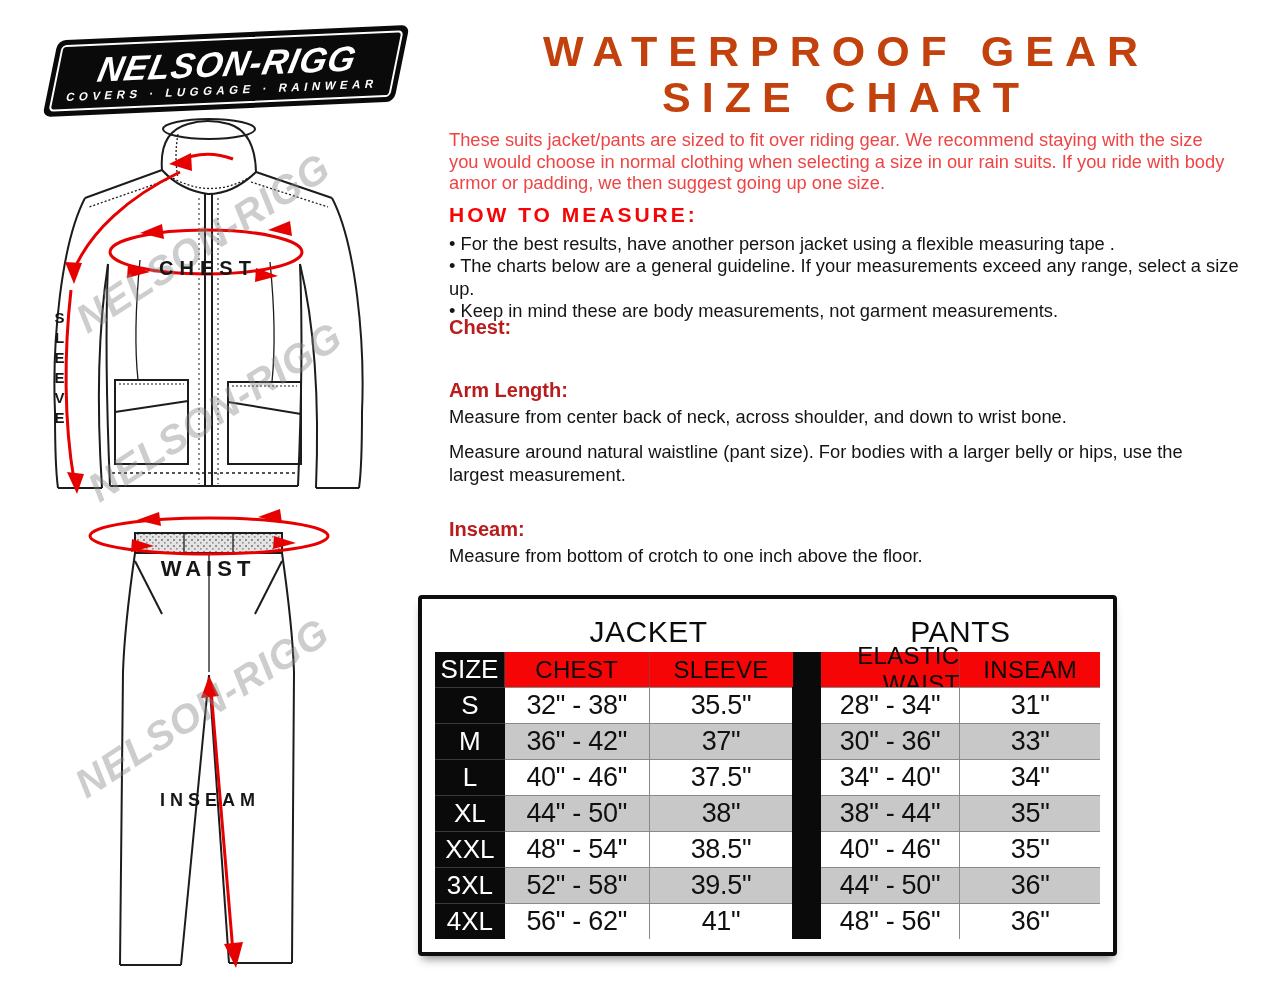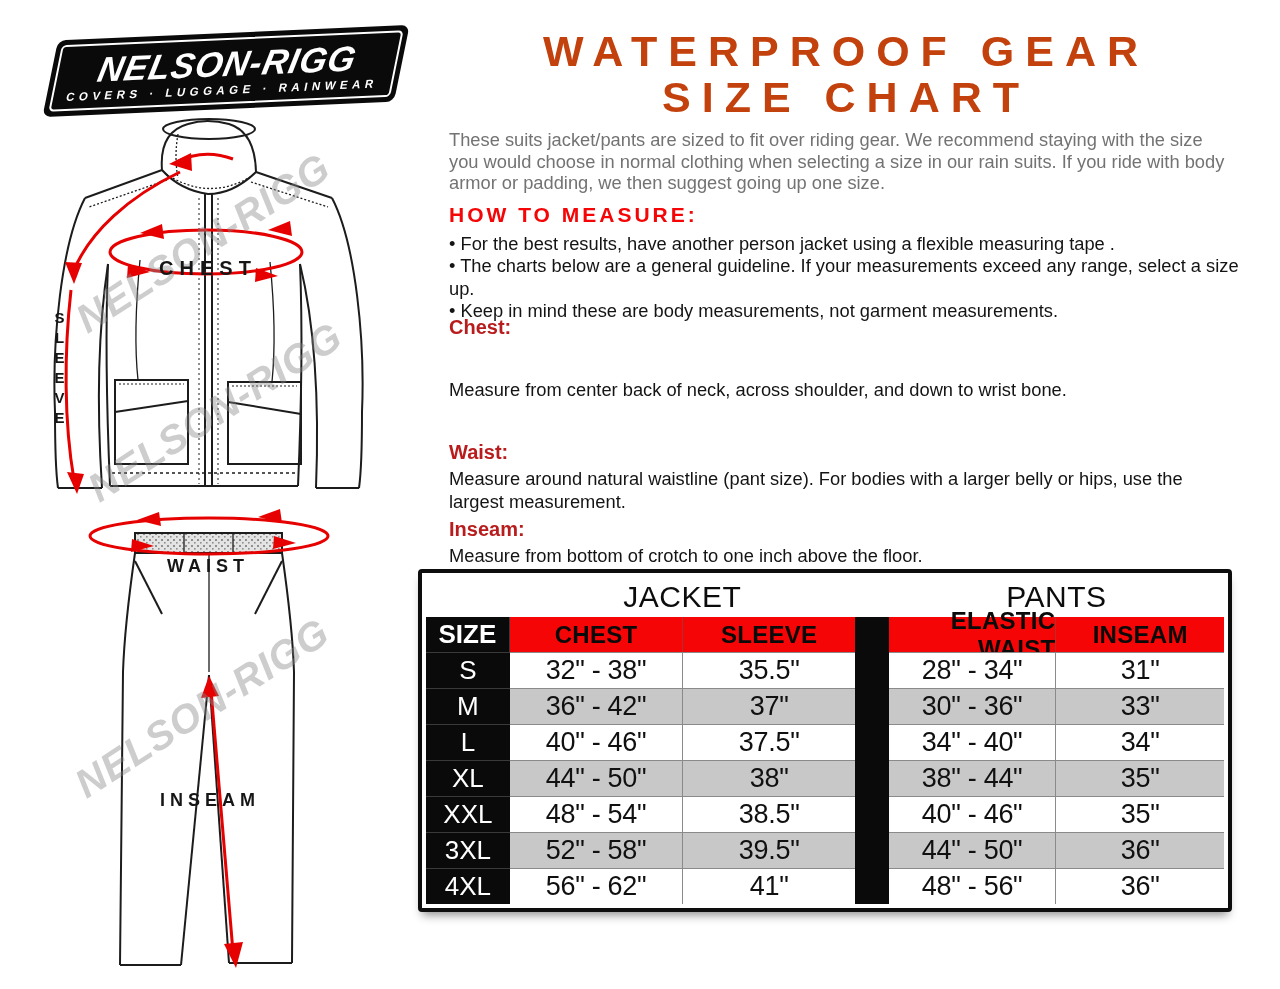--- a/index.html
+++ b/index.html
@@ -16,46 +16,46 @@
   .logo-tagline{color:#fff;font-size:11.5px;font-weight:700;letter-spacing:4.5px;margin-top:2px;white-space:nowrap;}
 
   
   .diagram{position:absolute;left:28px;top:112px;width:392px;height:877px;}
   .wm{position:absolute;font-weight:900;font-style:italic;font-size:40px;letter-spacing:1px;
       color:rgba(135,135,135,0.42);white-space:nowrap;transform:translate(-50%,-50%) rotate(-33deg);}
   .g-label{position:absolute;font-weight:800;color:#161616;transform:translateX(-50%);white-space:nowrap;}
   .lbl-chest{left:208px;top:257px;font-size:20px;letter-spacing:6px;}
   .lbl-sleeve{left:51px;top:309px;font-size:15px;letter-spacing:3px;transform:none;
       writing-mode:vertical-lr;text-orientation:upright;}
-  .lbl-waist{left:208px;top:556px;font-size:18px;letter-spacing:5px;}
+  .lbl-waist{left:208px;top:556px;font-size:22px;letter-spacing:5px;}
   .lbl-inseam{left:210px;top:790px;font-size:18px;letter-spacing:5px;}
 
   
   .title{position:absolute;left:436px;top:28px;width:820px;text-align:center;
          font-weight:800;font-size:43px;line-height:46px;letter-spacing:11px;color:#c2410c;white-space:nowrap;}
-  .intro{position:absolute;left:449px;top:129px;width:788px;font-size:18.3px;line-height:21.7px;color:#737373;}
+  .intro{position:absolute;left:449px;top:129px;width:788px;font-size:18.3px;line-height:21.7px;color:#ef4444;}
   .how-heading{position:absolute;left:449px;top:203px;font-size:21px;font-weight:900;
          letter-spacing:3px;color:#f50505;}
   .bullets{position:absolute;left:449px;top:233px;width:800px;font-size:18.3px;line-height:22.3px;color:#141414;}
   .m-section{position:absolute;left:449px;width:790px;}
   .m-label{font-size:20px;font-weight:700;color:#b91c1c;margin-bottom:4px;}
   .m-text{font-size:18.3px;line-height:22.5px;color:#141414;}
   .sec-chest{top:316px;} .sec-arm{top:379px;} .sec-waist{top:441px;} .sec-inseam{top:518px;}
 
   
-  .sizetable{position:absolute;left:418px;top:569px;width:814px;box-sizing:border-box;
-      border:4px solid #0d0d0d;border-radius:4px;background:#fff;padding:4px;
+  .sizetable{position:absolute;left:418px;top:595px;width:699px;box-sizing:border-box;
+      border:4px solid #0d0d0d;border-radius:4px;background:#fff;padding:13px;
       box-shadow:0 7px 9px -4px rgba(0,0,0,0.45);}
   .t-row{display:flex;}
   .cell{display:flex;align-items:center;justify-content:center;box-sizing:border-box;}
   .c1{width:84px;} .c2{width:174px;} .c3{width:172px;} .c4{width:34px;} .c5{width:168px;text-align:right;} .c6{width:168px;}
   .t-group{height:40px;}
   .t-group .grp{font-size:30px;letter-spacing:0.5px;color:#0c0c0c;background:#fff;}
   .grp-jacket{width:346px;} .grp-pants{width:336px;}
-  .t-head{height:35px;font-weight:bold;}
+  .t-head{height:35px;}
   .red{background:#f50505;color:#0a0a0a;font-size:24px;letter-spacing:0.3px;}
   .blackcell{background:#0a0a0a;color:#fff;}
   .size-h{font-size:26px;}
   .gapcell{background:#0a0a0a;}
   .t-data{height:36px;font-size:27px;letter-spacing:-0.3px;color:#101010;}
   .t-data .size-c{font-size:26px;letter-spacing:0;}
   .t-data.alt .num{background:#c8c8c8;}
   .num{background:#fff;}
   .t-data .cell{border-top:1px solid #8a8a8a;}
   .t-data .gapcell{border-top:none;}
@@ -186,24 +186,24 @@
   <div class="bullets">
     <div>• For the best results, have another person jacket using a flexible measuring tape .</div>
     <div>• The charts below are a general guideline. If your measurements exceed any range, select a size up.</div>
     <div>• Keep in mind these are body measurements, not garment measurements.</div>
   </div>
 
   <div class="m-section sec-chest">
     <div class="m-label">Chest:</div>
   </div>
   <div class="m-section sec-arm">
+    <div class="m-label">Arm Length:</div>
     <div class="m-text">Measure from center back of neck, across shoulder, and down to wrist bone.</div>
   </div>
   <div class="m-section sec-waist">
-    <div class="m-label">Waist:</div>
     <div class="m-text">Measure around natural waistline (pant size). For bodies with a larger belly or hips, use the largest measurement.</div>
   </div>
   <div class="m-section sec-inseam">
     <div class="m-label">Inseam:</div>
     <div class="m-text">Measure from bottom of crotch to one inch above the floor.</div>
   </div>
 
   <div class="sizetable">
     <div class="t-row t-group">
       <div class="cell c1"></div>

